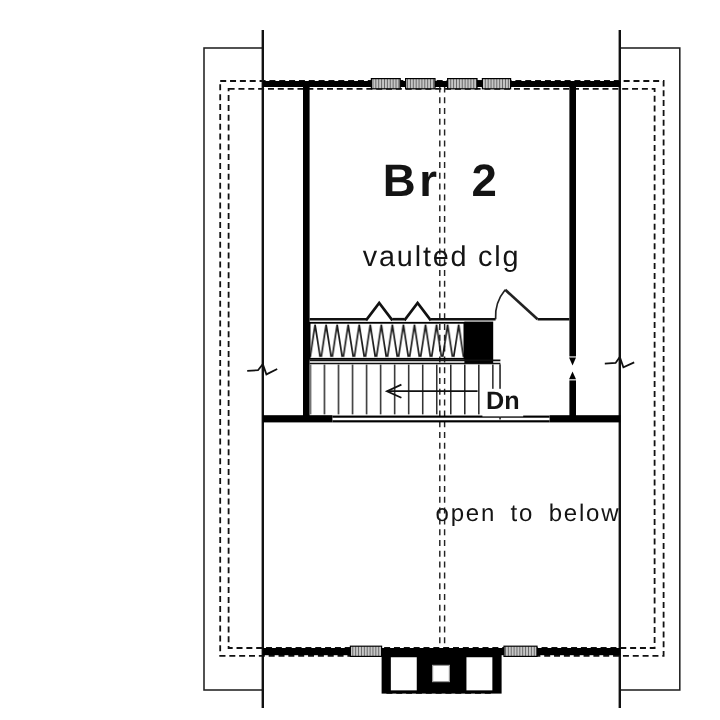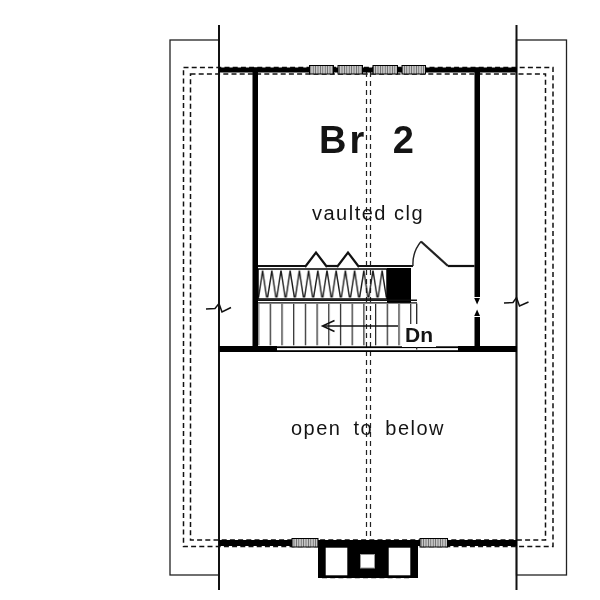--- a/index.html
+++ b/index.html
@@ -2,29 +2,29 @@
 <html><head>
 <meta charset="utf-8">
 <style>
   html,body{margin:0;padding:0;background:#fff;}
   #plan{
     position:relative;width:600px;height:600px;background:#ffffff;
     font-family:"Liberation Sans", sans-serif;color:#111;overflow:hidden;
   }
   #plan svg{position:absolute;left:0;top:0;}
   .lbl{position:absolute;line-height:1;white-space:nowrap;color:#141414;}
-  .room-title{left:219px;top:121px;width:298px;text-align:center;
+  .room-title{left:219px;top:132px;width:298px;text-align:center;
     font-size:38px;font-weight:bold;letter-spacing:3px;word-spacing:12px;}
   .room-dims{left:219px;top:161px;width:298px;text-align:center;
     font-size:30px;font-weight:normal;letter-spacing:1px;}
   .ceil-note{left:219px;top:203px;width:298px;text-align:center;
-    font-size:20px;letter-spacing:1.5px;}
+    font-size:24px;letter-spacing:1.5px;}
   .dn-lbl{left:402px;top:312px;font-size:21px;font-weight:bold;
     background:#fff;padding:0 3px 2px 3px;margin-top:12px;}
-  .open-lbl{left:219px;top:418px;width:298px;text-align:center;
+  .open-lbl{left:219px;top:418px;width:298px;text-align:right;
     font-size:20px;letter-spacing:1.5px;word-spacing:5px;}
 </style>
 </head>
 <body>
 
 <div id="plan">
 
   <svg width="600" height="600" viewBox="0 0 600 600">
     <defs>
       <pattern id="wh" width="2.4" height="12" patternUnits="userSpaceOnUse">

